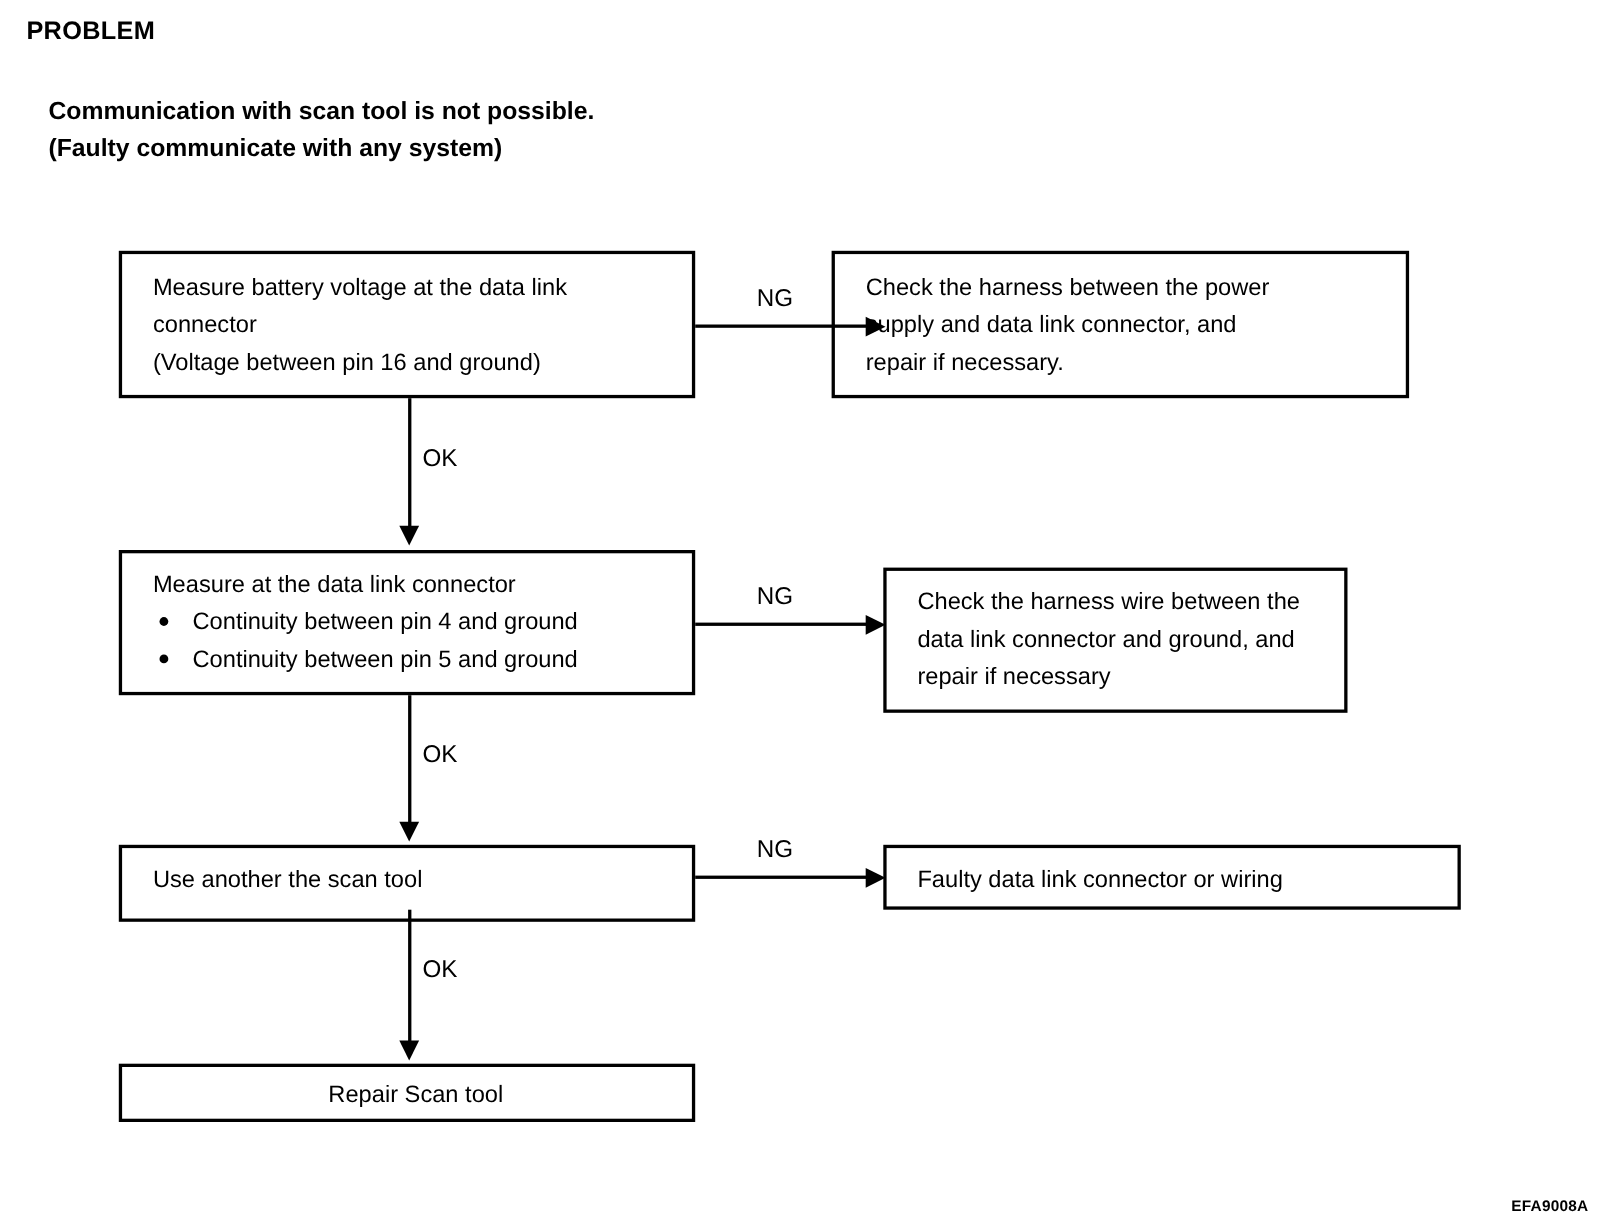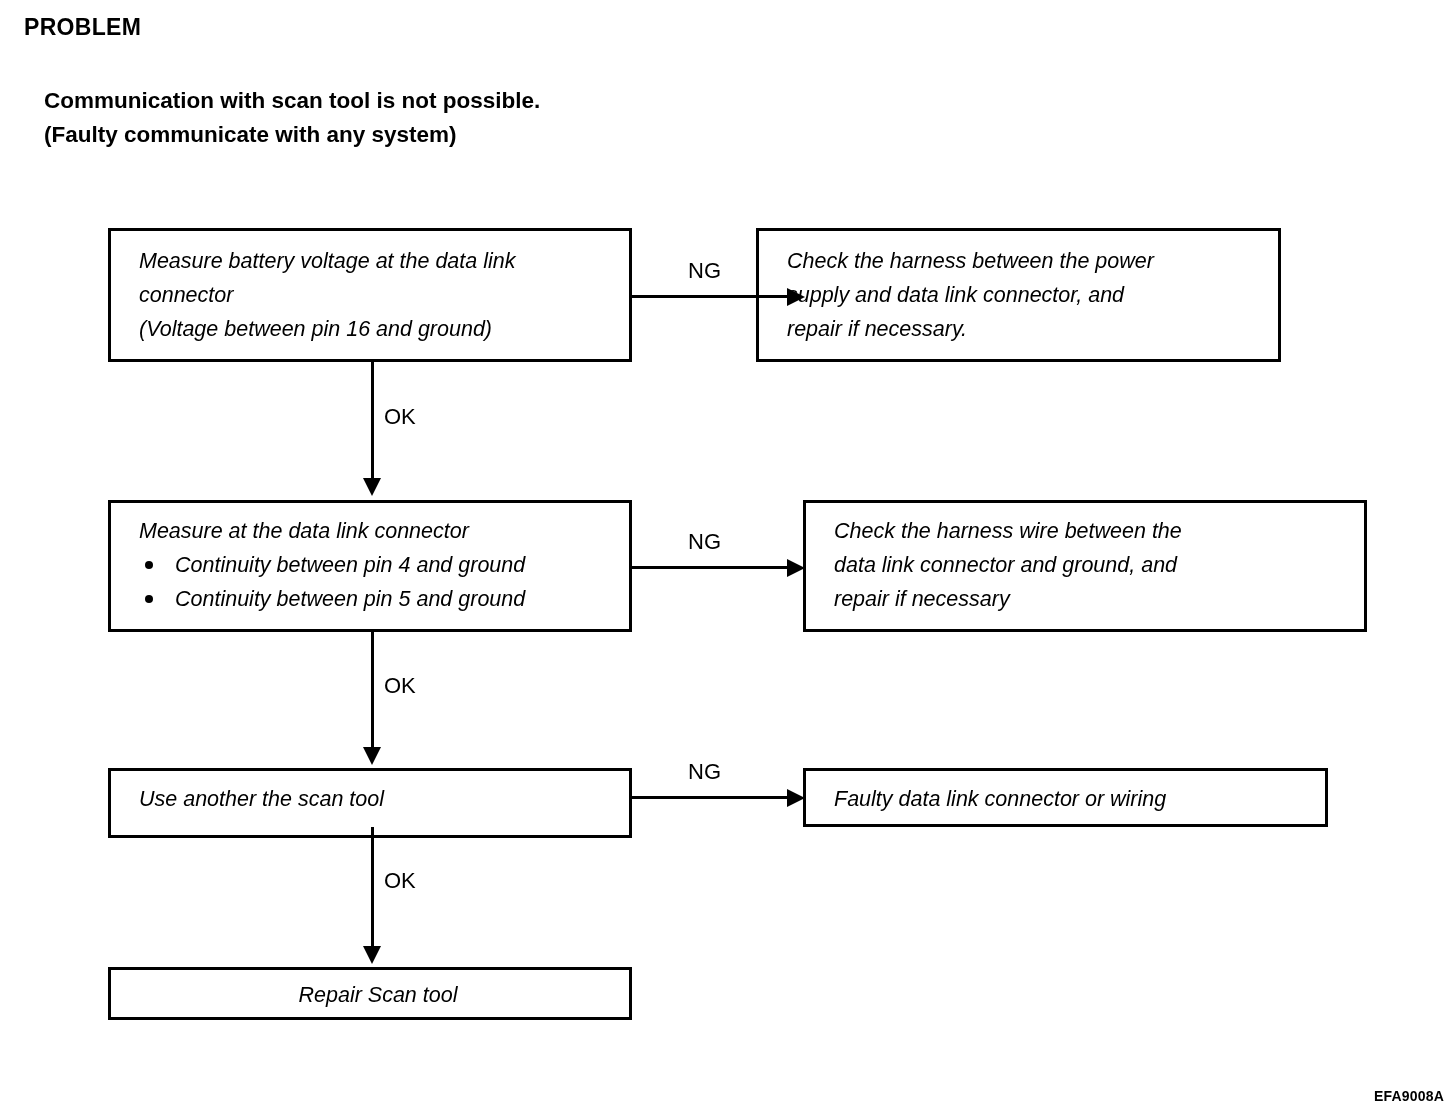--- a/index.html
+++ b/index.html
@@ -42,21 +42,20 @@
   .problem-statement .line2 { display: block; }
 
   
   .fbox {
     position: absolute;
     border: 3px solid #000000;
     background: #ffffff;
     box-sizing: border-box;
     font-size: 21.5px;
     line-height: 34px;
-    font-style: italic;
   }
   .fbox .inner {
     padding-left: 28px;
     padding-right: 10px;
   }
   .fbox.center .inner {
     padding-left: 16px;
     padding-right: 0;
     text-align: center;
   }
@@ -79,21 +78,21 @@
     width: 8px;
     height: 8px;
     background: #000000;
     border-radius: 50%;
   }
 
   
   #box-measure-battery   { left: 108px; top: 228px; width: 524px; height: 134px; }
   #box-check-power       { left: 756px; top: 228px; width: 525px; height: 134px; }
   #box-measure-dlc       { left: 108px; top: 500px; width: 524px; height: 132px; }
-  #box-check-ground      { left: 803px; top: 500px; width: 564px; height: 132px; }
+  #box-check-ground      { left: 803px; top: 516px; width: 422px; height: 132px; }
   #box-another-scan      { left: 108px; top: 768px; width: 524px; height: 70px; }
   #box-faulty-dlc        { left: 803px; top: 768px; width: 525px; height: 59px; }
   #box-repair-scan       { left: 108px; top: 967px; width: 524px; height: 53px; }
 
   #box-measure-battery .inner { padding-top: 13px; }
   #box-check-power .inner     { padding-top: 13px; }
   #box-measure-dlc .inner     { padding-top: 11px; }
   #box-check-ground .inner    { padding-top: 11px; }
   #box-another-scan .inner    { padding-top: 11px; }
   #box-faulty-dlc .inner      { padding-top: 11px; }

